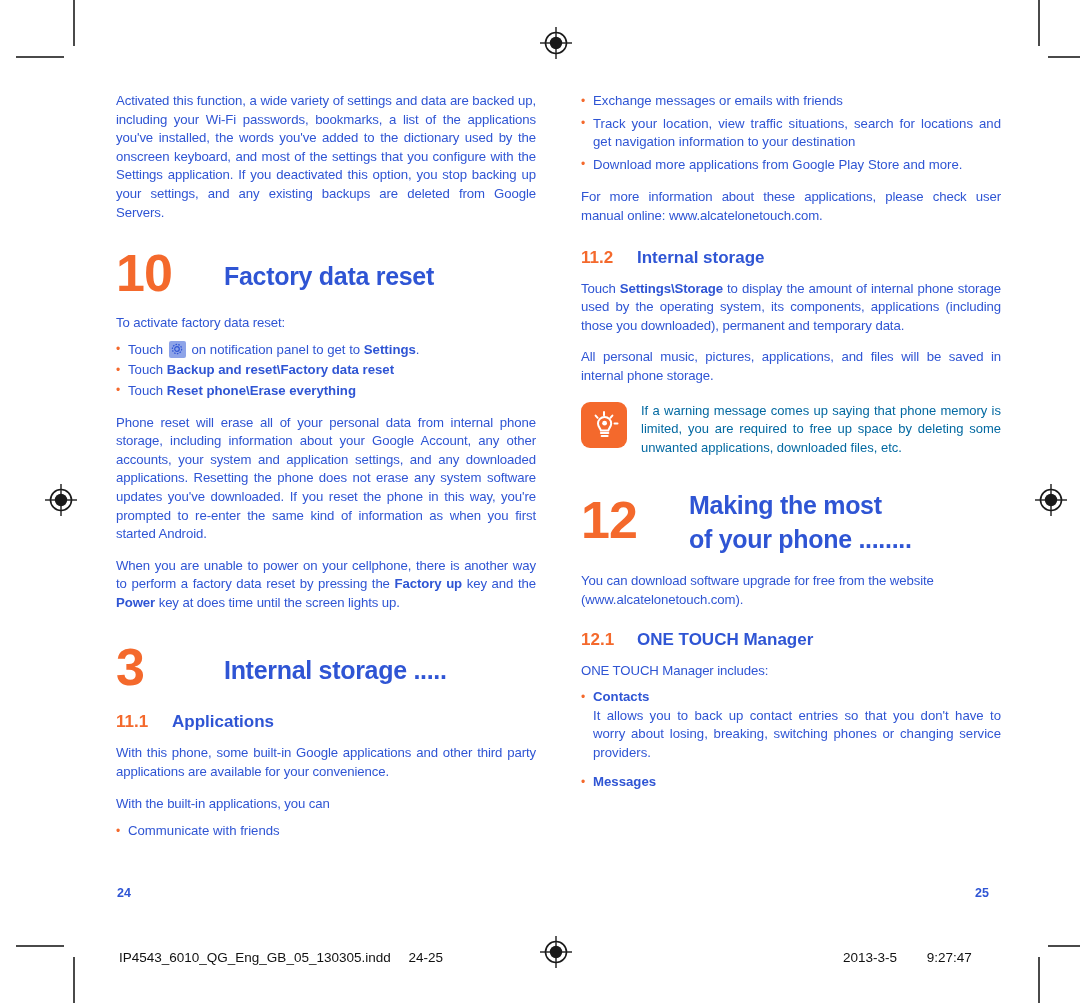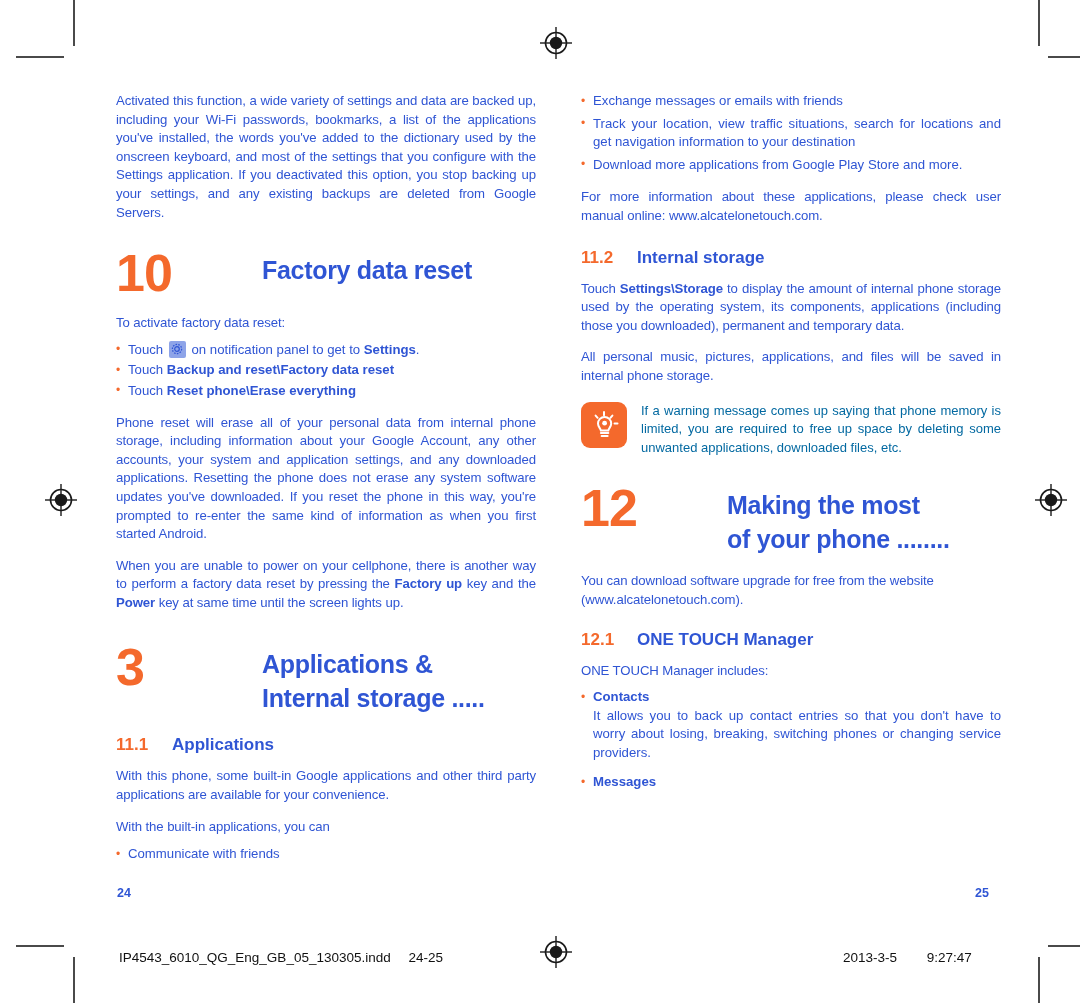--- a/index.html
+++ b/index.html
@@ -79,23 +79,22 @@
     left: 0;
     top: -0.5px;
     color: #f4692c;
     font-size: 12px;
   }
   .bullet-tight li { margin-bottom: 2px; }
 
   
   .chapter {
     display: flex;
-    align-items: flex-start;
+    align-items: center;
     margin: 26px 0 16px 0;
-    gap: 38px;
   }
   .chapter-num {
     color: #f4692c;
     font-size: 52px;
     font-weight: bold;
     line-height: 50px;
     letter-spacing: -1px;
     width: 108px;
     flex: 0 0 108px;
   }
@@ -254,26 +253,25 @@
                 <circle cx="7" cy="7" r="2.3"></circle>
                 <circle cx="7" cy="7" r="4.6" stroke-dasharray="1.6 1.2"></circle>
               </g>
             </svg></span><span> on notification panel to get to </span><b>Settings</b><span>.</span></li>
       <li><span>Touch </span><b>Backup and reset\Factory data reset</b></li>
       <li><span>Touch </span><b>Reset phone\Erase everything</b></li>
     </ul>
 
     <p class="body-text" style="margin-top:13px;">Phone reset will erase all of your personal data from internal phone storage, including information about your Google Account, any other accounts, your system and application settings, and any downloaded applications. Resetting the phone does not erase any system software updates you've downloaded. If you reset the phone in this way, you're prompted to re-enter the same kind of information as when you first started Android.</p>
 
-    <p class="body-text"><span>When you are unable to power on your cellphone, there is another way to perform a factory data reset by pressing the </span><b>Factory up</b><span> key and the </span><b>Power</b><span> key at same time until the screen lights up.</span></p>
+    <p class="body-text"><span>When you are unable to power on your cellphone, there is another way to perform a factory data reset by pressing the </span><b>Factory up</b><span> key and the </span><b>Power</b><span> key at does time until the screen lights up.</span></p>
 
     <div class="chapter" style="margin-top:30px;">
       <div class="chapter-num">3</div>
       <div class="chapter-title">
-        <span>Applications &amp;</span>
         <span class="line2">Internal storage .....</span>
       </div>
     </div>
 
     <div class="section-head">
       <div class="section-num">11.1</div>
       <div class="section-title">Applications</div>
     </div>
 
     <p class="body-text">With this phone, some built-in Google applications and other third party applications are available for your convenience.</p>

